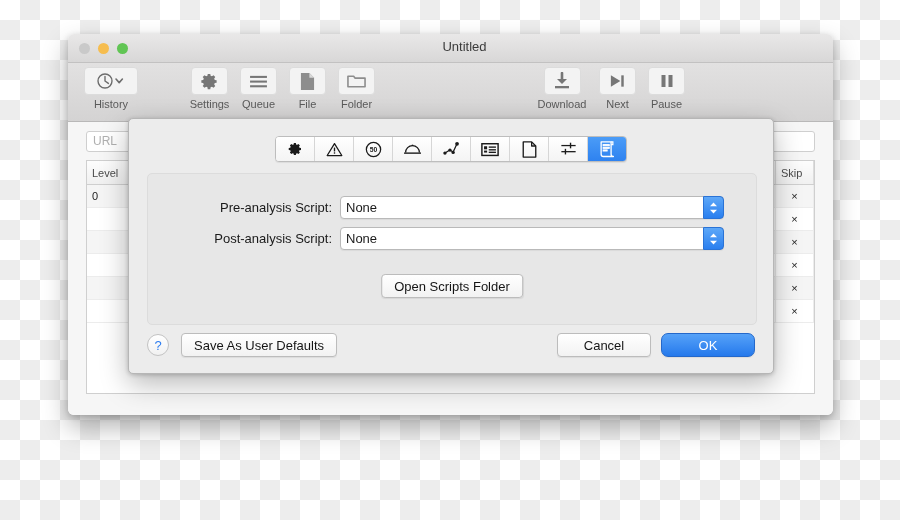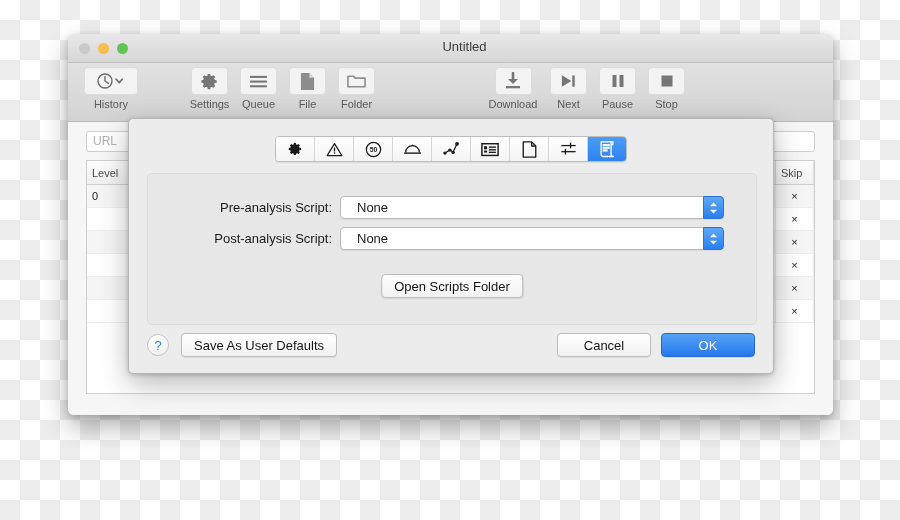--- a/index.html
+++ b/index.html
@@ -203,21 +203,21 @@
     position: relative;
     width: 382px; height: 21px;
     background: #fff;
     border: 1px solid #b9b9b9;
     border-radius: 4px;
     display: flex; align-items: center;
     box-shadow: 0 1px 1px rgba(0,0,0,0.06);
   }
   .popup .val {
     font-size: 13px; color: #1a1a1a;
-    padding-left: 16px;
+    padding-left: 5px;
   }
   .stepper {
     position: absolute;
     right: -1px; top: -1px;
     width: 19px; height: 21px;
     background: linear-gradient(#5ea8f8, #2a7fef);
     border: 1px solid #2a73d6;
     border-radius: 0 4px 4px 0;
     display: flex; flex-direction: column;
     align-items: center; justify-content: center;
@@ -234,20 +234,21 @@
     padding: 0 12px;
     height: 22px;
     display: inline-flex; align-items: center; justify-content: center;
     box-shadow: 0 1px 1px rgba(0,0,0,0.07);
     white-space: nowrap;
   }
   .btn.primary {
     background: linear-gradient(#56a2f8, #2579ec);
     border-color: #2468ca;
     color: #fff;
+    border-radius: 7px;
   }
   #open-scripts {
     position: absolute;
     left: 50%; transform: translateX(-50%);
     top: 100px;
   }
 
   .footer {
     position: absolute;
     left: 18px; right: 18px; bottom: 16px;
@@ -369,28 +370,20 @@
         <div class="tb-item">
           <div class="tb-btn">
             <svg width="14" height="16" viewBox="0 0 14 16">
               <rect x="1.5" y="2" width="4" height="12" fill="#767676"></rect>
               <rect x="8.5" y="2" width="4" height="12" fill="#767676"></rect>
             </svg>
           </div>
           <div class="tb-label">Pause</div>
         </div>
 
-        <div class="tb-item">
-          <div class="tb-btn">
-            <svg width="14" height="14" viewBox="0 0 14 14">
-              <rect x="1.5" y="1.5" width="11" height="11" fill="#767676"></rect>
-            </svg>
-          </div>
-          <div class="tb-label">Stop</div>
-        </div>
       </div>
     </div>
 
     <div class="content">
 
       <div class="url-row">
         <div class="url-field">URL</div>
       </div>
 
       <div class="table-wrap">

